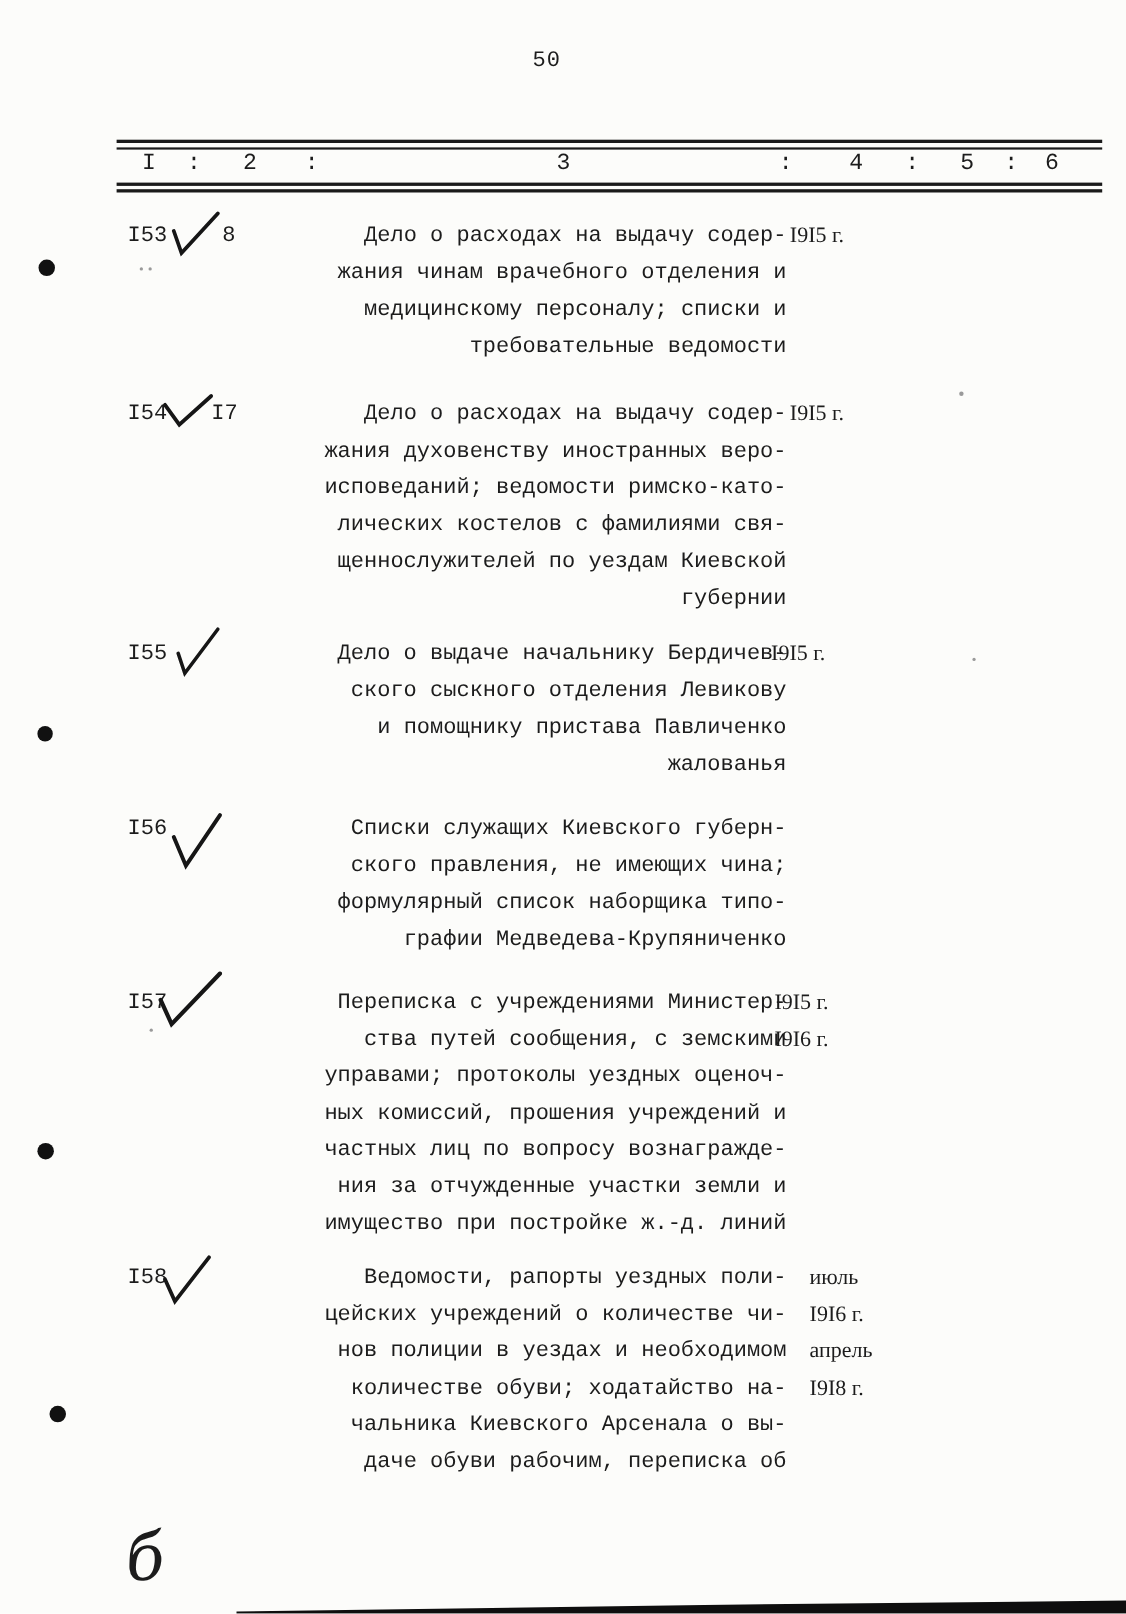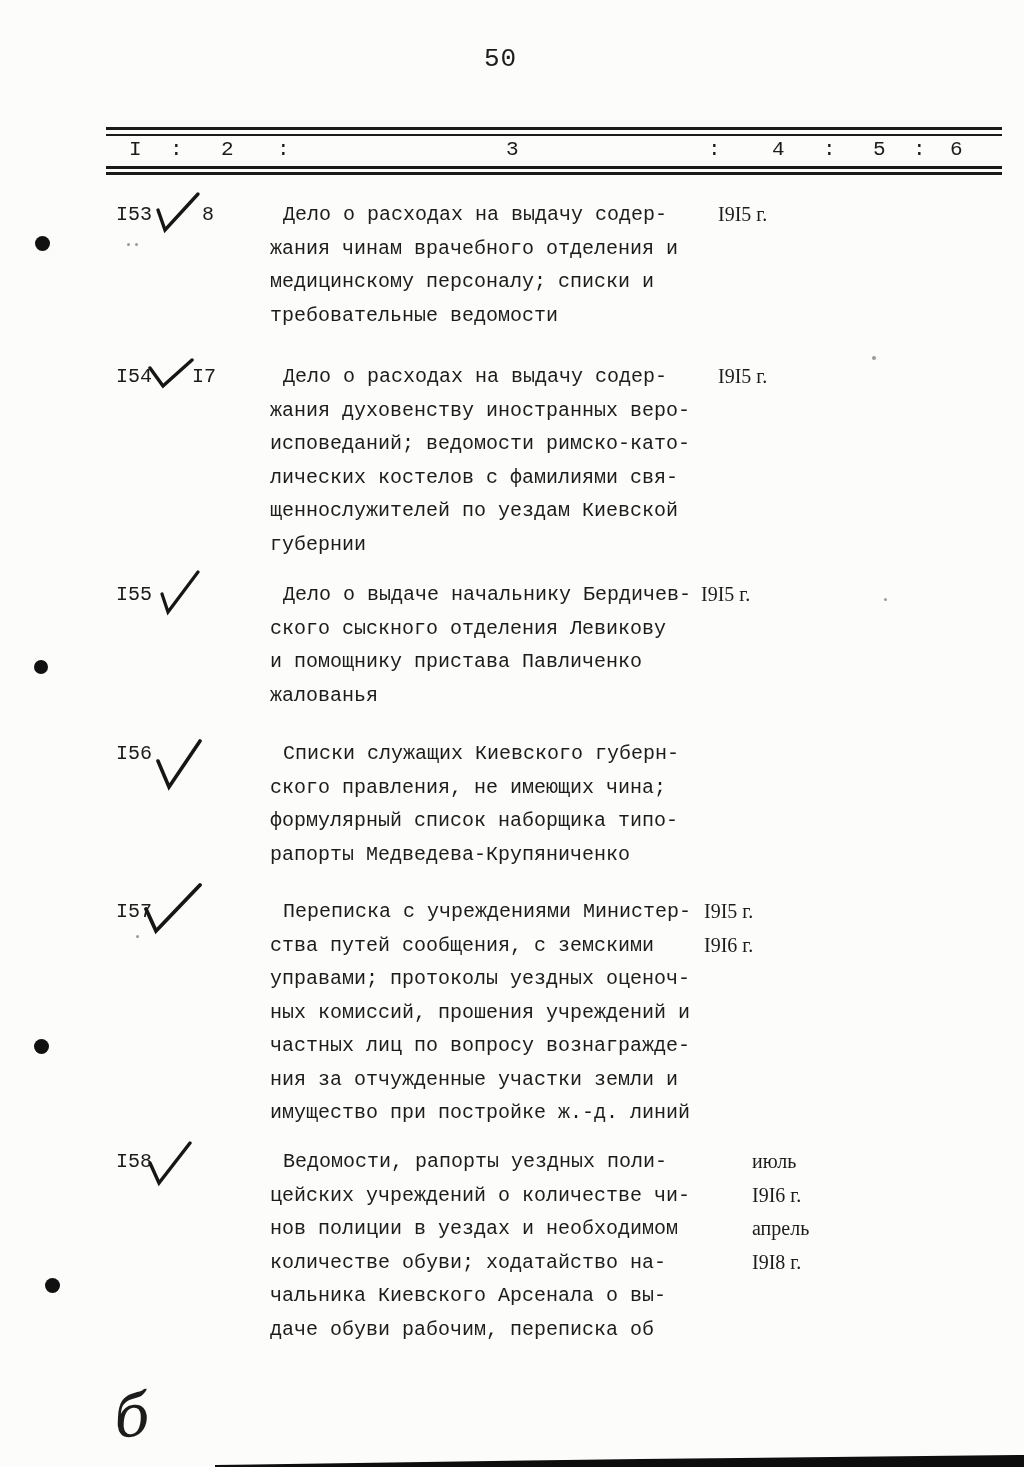--- a/index.html
+++ b/index.html
@@ -6,43 +6,43 @@
   .page{
     position:relative;
     width:1024px;height:1467px;
     background:#fcfcfa;
     overflow:hidden;
     font-family:"Liberation Mono","DejaVu Sans Mono",monospace;
     color:#1c1c1c;
   }
   .page-number{
     position:absolute;left:484px;top:44px;
-    font-size:26px;letter-spacing:1px;
+    font-size:20px;letter-spacing:1px;
   }
   
   .rule{position:absolute;left:106px;width:896px;background:#1a1a1a;}
   .rule.t1{top:127px;height:3px;}
   .rule.t2{top:134px;height:2px;}
   .rule.b1{top:166px;height:3px;}
   .rule.b2{top:172px;height:3px;}
   
   .hdr{position:absolute;top:138px;font-size:21px;}
   .hdr.c1{left:129px;} .hdr.s1{left:170px;}
   .hdr.c2{left:221px;} .hdr.s2{left:277px;}
   .hdr.c3{left:506px;} .hdr.s3{left:708px;}
   .hdr.c4{left:772px;} .hdr.s4{left:823px;}
   .hdr.c5{left:873px;} .hdr.s5{left:913px;}
   .hdr.c6{left:950px;}
   
   .entry{position:absolute;left:0;width:1024px;font-size:20px;line-height:33.5px;}
   .entry .num{position:absolute;left:116px;top:0;}
   .entry .col2{position:absolute;top:0;}
   .entry .desc{
-    position:absolute;left:270px;top:0;width:455px;
-    white-space:pre-line;text-indent:13px;
+    position:absolute;left:260px;top:0;width:455px;
+    white-space:pre-line;text-indent:13px;text-align:right;
   }
   .entry .dates{position:absolute;top:0;width:120px;white-space:pre-line;font-family:Liberation Serif, serif;}
   .entry .check{position:absolute;}
   .check svg{display:block;}
   
   .dot{position:absolute;background:#111;border-radius:50%;}
   .speck{position:absolute;background:#9a9a9a;border-radius:50%;}
   .hand-mark{
     position:absolute;left:114px;top:1382px;
     font-family:"DejaVu Serif","Liberation Serif",serif;
@@ -126,21 +126,21 @@
   <div class="entry" style="top:737px">
     <span class="num">I56</span>
     <span class="check" style="left:152px;top:-2px">
       <svg width="50" height="56" viewBox="0 0 50 56">
           <polyline points="6,26 17,52 48,6" fill="none" stroke="#161616" stroke-width="3.6" stroke-linecap="round"></polyline>
         </svg>
     </span>
     <div class="desc">Списки служащих Киевского губерн-
 ского правления, не имеющих чина;
 формулярный список наборщика типо-
-рапорты Медведева-Крупяниченко</div>
+графии Медведева-Крупяниченко</div>
     <div class="dates" style="left:718px"></div>
   </div>
 
   <div class="entry" style="top:895px">
     <span class="num">I57</span>
     <span class="check" style="left:136px;top:-12px">
       <svg width="66" height="52" viewBox="0 0 66 52">
           <polyline points="10,26 20,48 64,2" fill="none" stroke="#161616" stroke-width="3.8" stroke-linecap="round"></polyline>
         </svg>
     </span>
@@ -161,21 +161,21 @@
       <svg width="46" height="48" viewBox="0 0 46 48">
           <polyline points="4,24 13,44 44,4" fill="none" stroke="#161616" stroke-width="3.4" stroke-linecap="round"></polyline>
         </svg>
     </span>
     <div class="desc">Ведомости, рапорты уездных поли-
 цейских учреждений о количестве чи-
 нов полиции в уездах и необходимом
 количестве обуви; ходатайство на-
 чальника Киевского Арсенала о вы-
 даче обуви рабочим, переписка об</div>
-    <div class="dates" style="left:752px">июль
+    <div class="dates" style="left:736px">июль
 I9I6 г.
 апрель
 I9I8 г.</div>
   </div>
 
   <div class="dot" style="left:35px;top:236px;width:15px;height:15px"></div>
   <div class="dot" style="left:34px;top:660px;width:14px;height:14px"></div>
   <div class="dot" style="left:34px;top:1039px;width:15px;height:15px"></div>
   <div class="dot" style="left:45px;top:1278px;width:15px;height:15px"></div>
 

